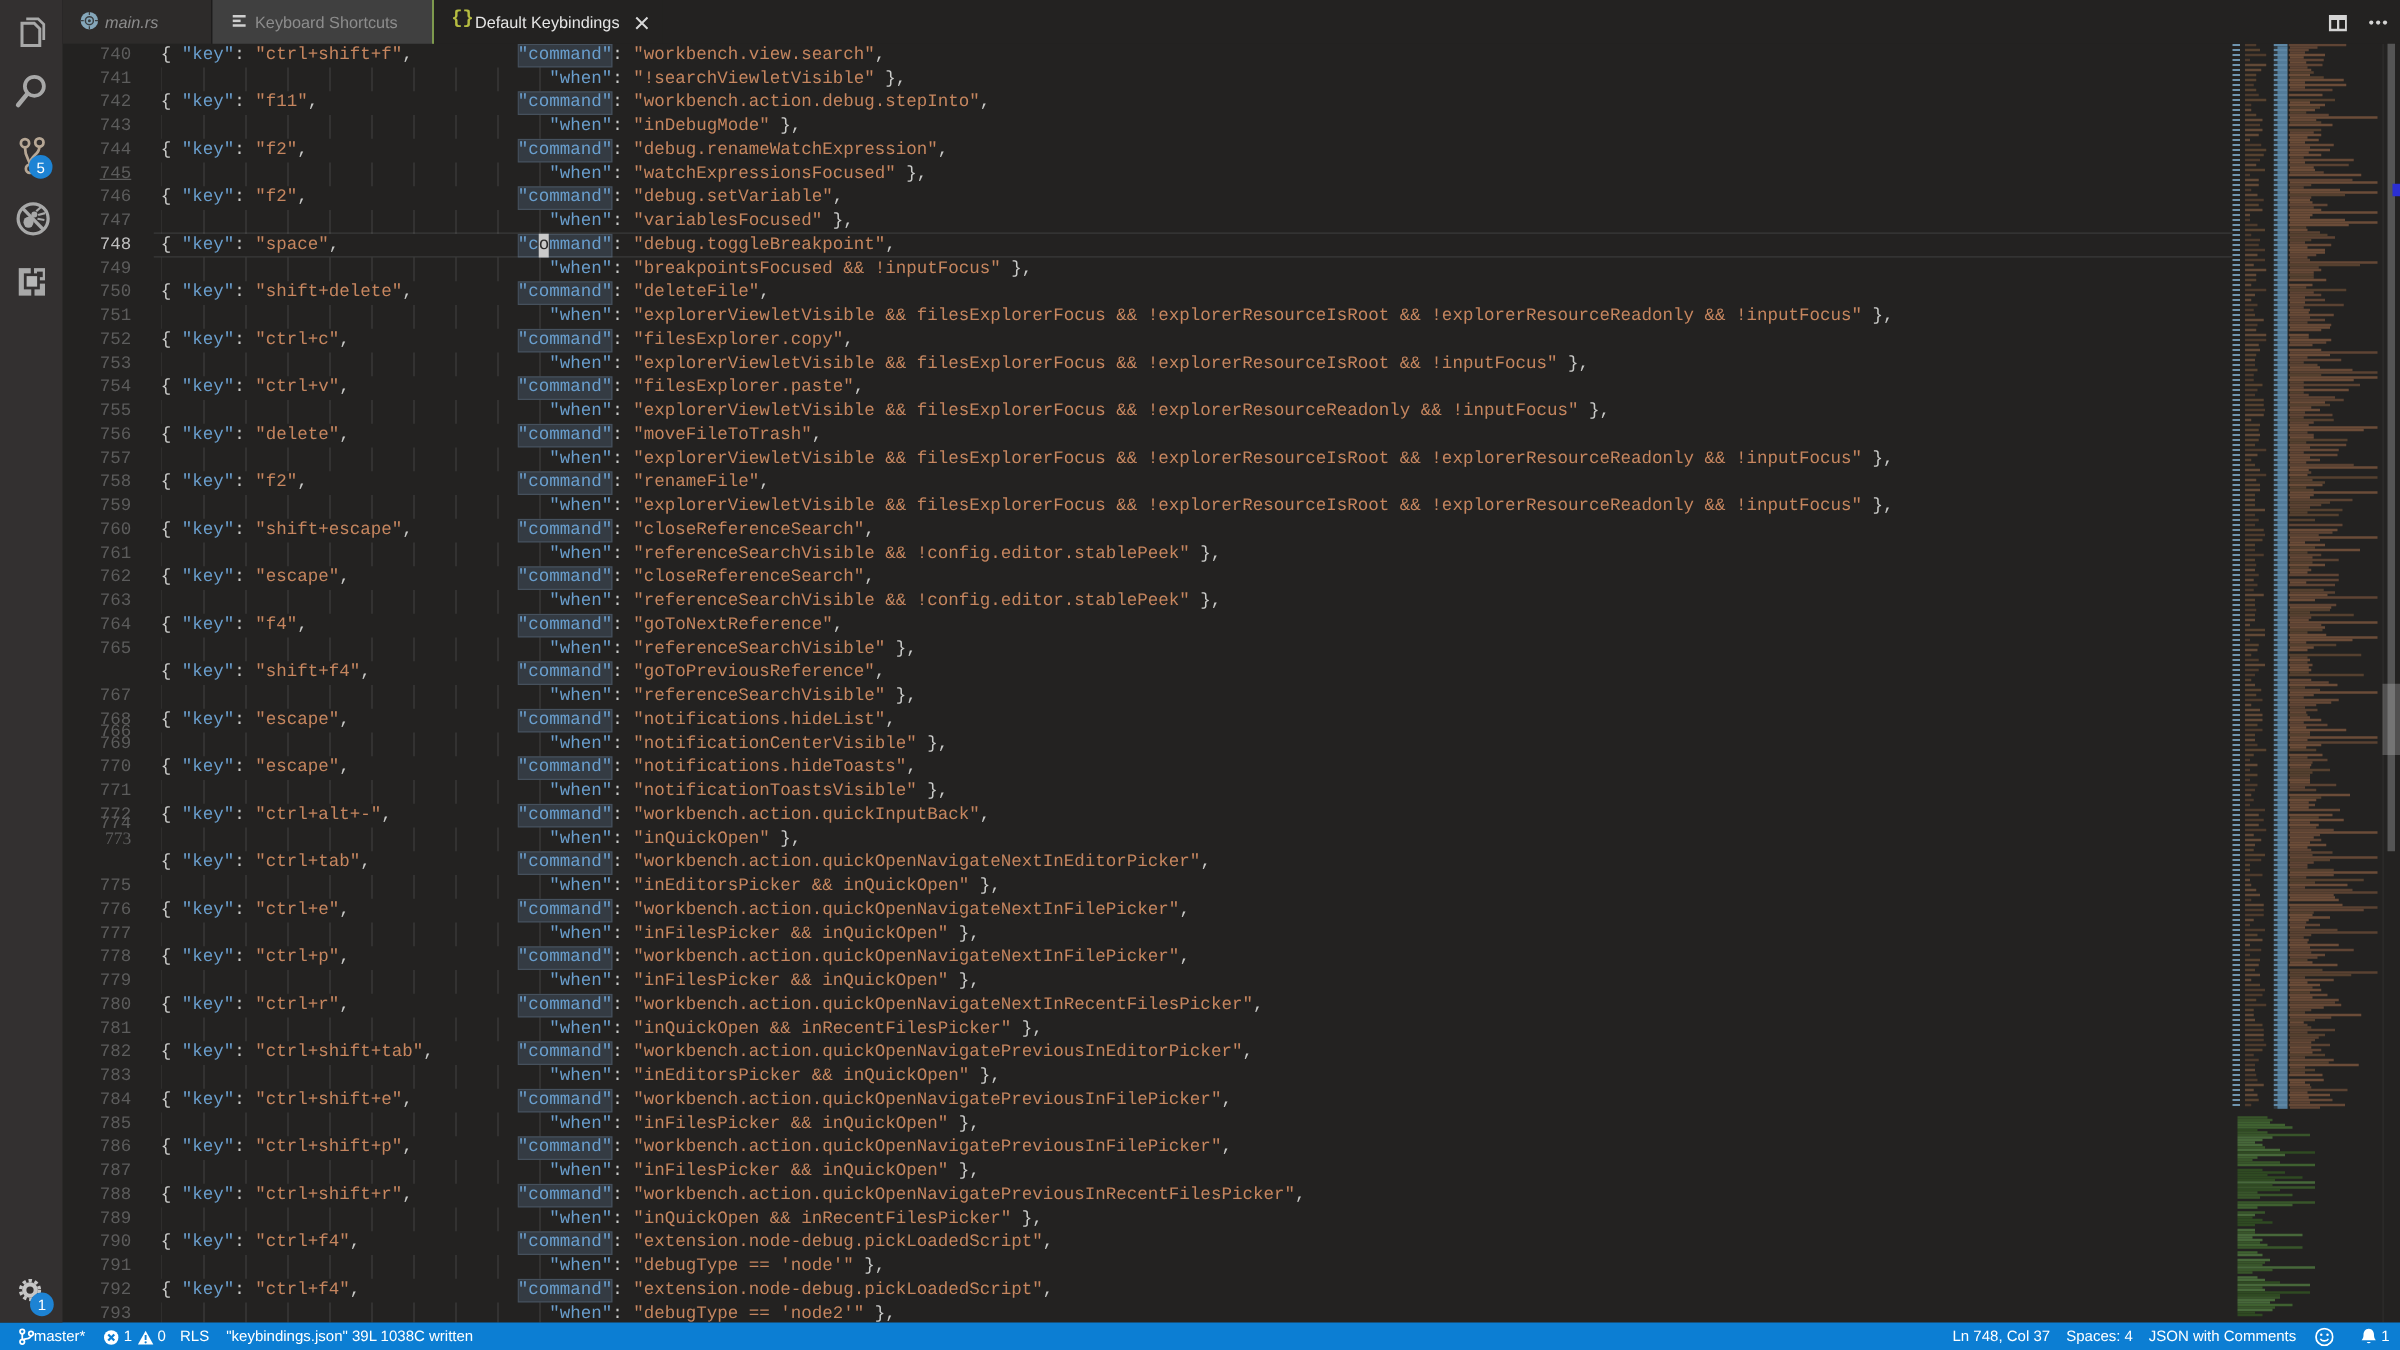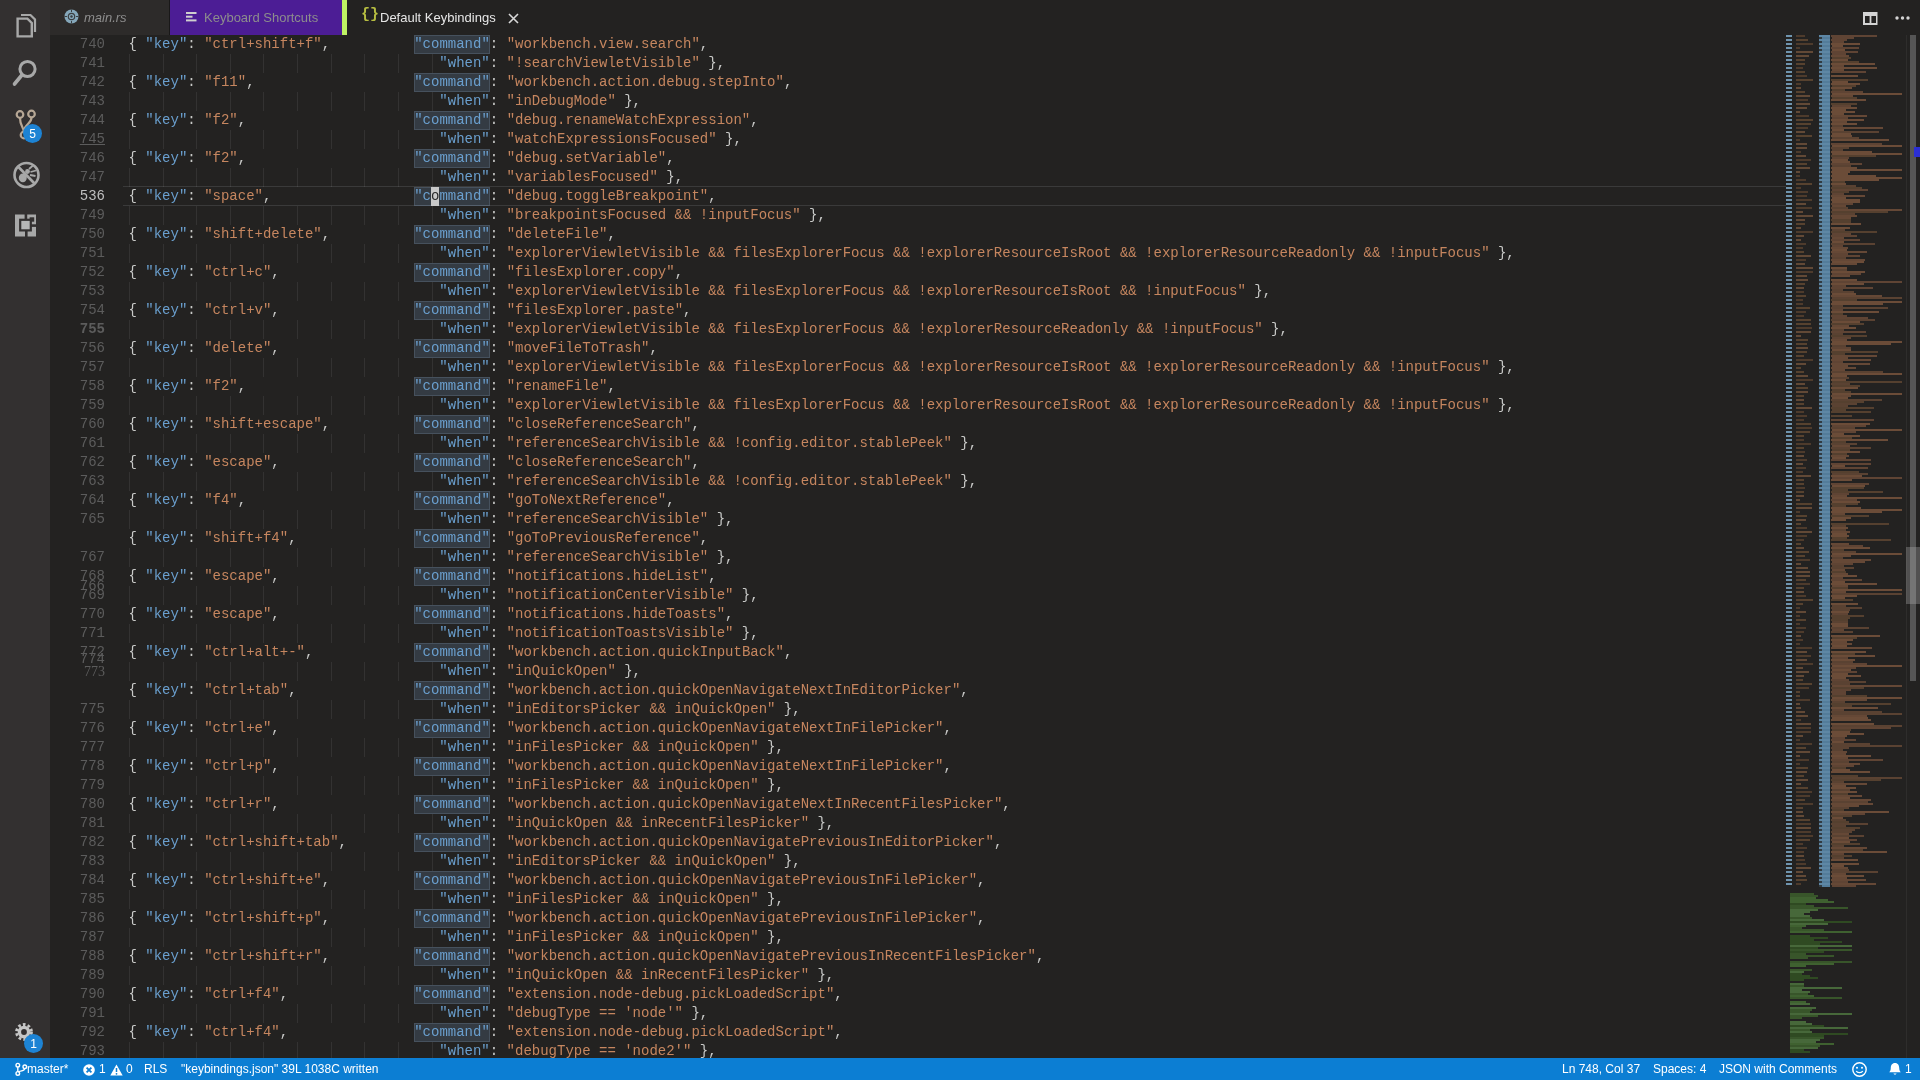--- a/index.html
+++ b/index.html
@@ -68,21 +68,21 @@
 <div id="tabs">
   <div class="tab" style="left:0;width:120px;background:#2d2b2a;border-right:1px solid #191818">
     <svg width="15" height="15" style="position:absolute;left:14px;top:9px">
       <circle cx="7.5" cy="7.5" r="7" fill="#85a7ba"></circle>
       <circle cx="7.5" cy="7.5" r="3.2" fill="none" stroke="#3a3f42" stroke-width="1.2"></circle>
       <circle cx="7.5" cy="7.5" r="1.2" fill="#3a3f42"></circle>
       <path d="M7.5 0.5 V3 M7.5 12 V14.5 M0.5 7.5 H3 M12 7.5 H14.5" stroke="#3a3f42" stroke-width="1"></path>
     </svg>
     <span style="position:absolute;left:34px;top:10px;font-style:italic">main.rs</span>
   </div>
-  <div class="tab" style="left:120px;width:177px;background:#4c1d95;border-right:5px solid #bef264">
+  <div class="tab" style="left:120px;width:177px;background:#404040;border-right:1px solid #bef264">
     <svg width="12" height="12" style="position:absolute;left:16px;top:11px">
       <rect x="0" y="1" width="10.5" height="2" fill="#cfcfcf"></rect>
       <rect x="0" y="4.7" width="6.5" height="2" fill="#cfcfcf"></rect>
       <rect x="0" y="8.4" width="10.5" height="2" fill="#cfcfcf"></rect>
     </svg>
     <span style="position:absolute;left:34px;top:10px">Keyboard Shortcuts</span>
   </div>
   <div class="tab" style="left:297px;width:183px;background:#232221;color:#e6e6e6">
     <span style="position:absolute;left:14px;top:6px;font:bold 15px 'Liberation Mono',monospace;color:#b6bd41">{}</span>
     <span style="position:absolute;left:33px;top:10px">Default Keybindings</span>
@@ -106,28 +106,28 @@
 <div id="editor">
   <div id="gut">
       <u style="top:35px;">740</u>
 <u style="top:54px;">741</u>
 <u style="top:73px;">742</u>
 <u style="top:92px;">743</u>
 <u style="top:111px;">744</u>
 <u style="top:130px;text-decoration:underline;">745</u>
 <u style="top:149px;">746</u>
 <u style="top:168px;">747</u>
-<u style="top:187px;color:#bfbfbf">536</u>
+<u style="top:187px;color:#bfbfbf">748</u>
 <u style="top:206px;">749</u>
 <u style="top:225px;">750</u>
 <u style="top:244px;">751</u>
 <u style="top:263px;">752</u>
 <u style="top:282px;">753</u>
 <u style="top:301px;">754</u>
-<u style="top:320px;font-weight:bold;">755</u>
+<u style="top:320px;">755</u>
 <u style="top:339px;">756</u>
 <u style="top:358px;">757</u>
 <u style="top:377px;">758</u>
 <u style="top:396px;">759</u>
 <u style="top:415px;">760</u>
 <u style="top:434px;">761</u>
 <u style="top:453px;">762</u>
 <u style="top:472px;">763</u>
 <u style="top:491px;">764</u>
 <u style="top:510px;">765</u>

